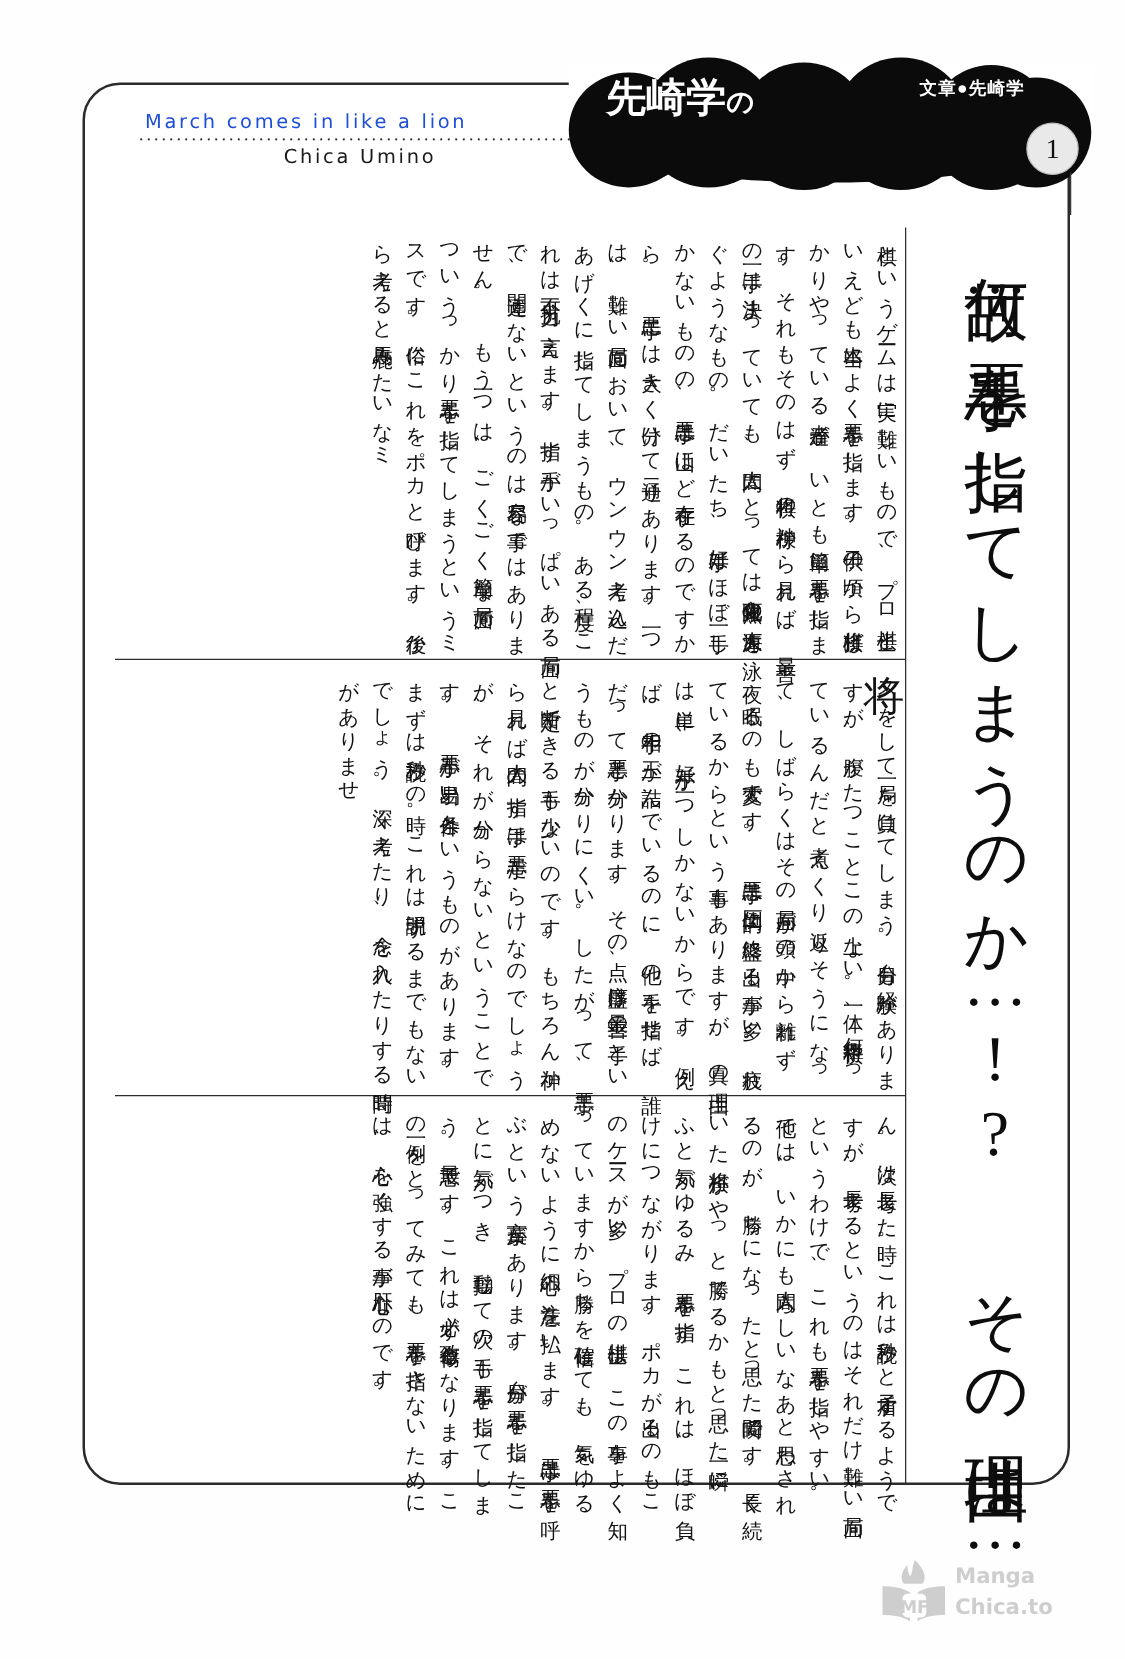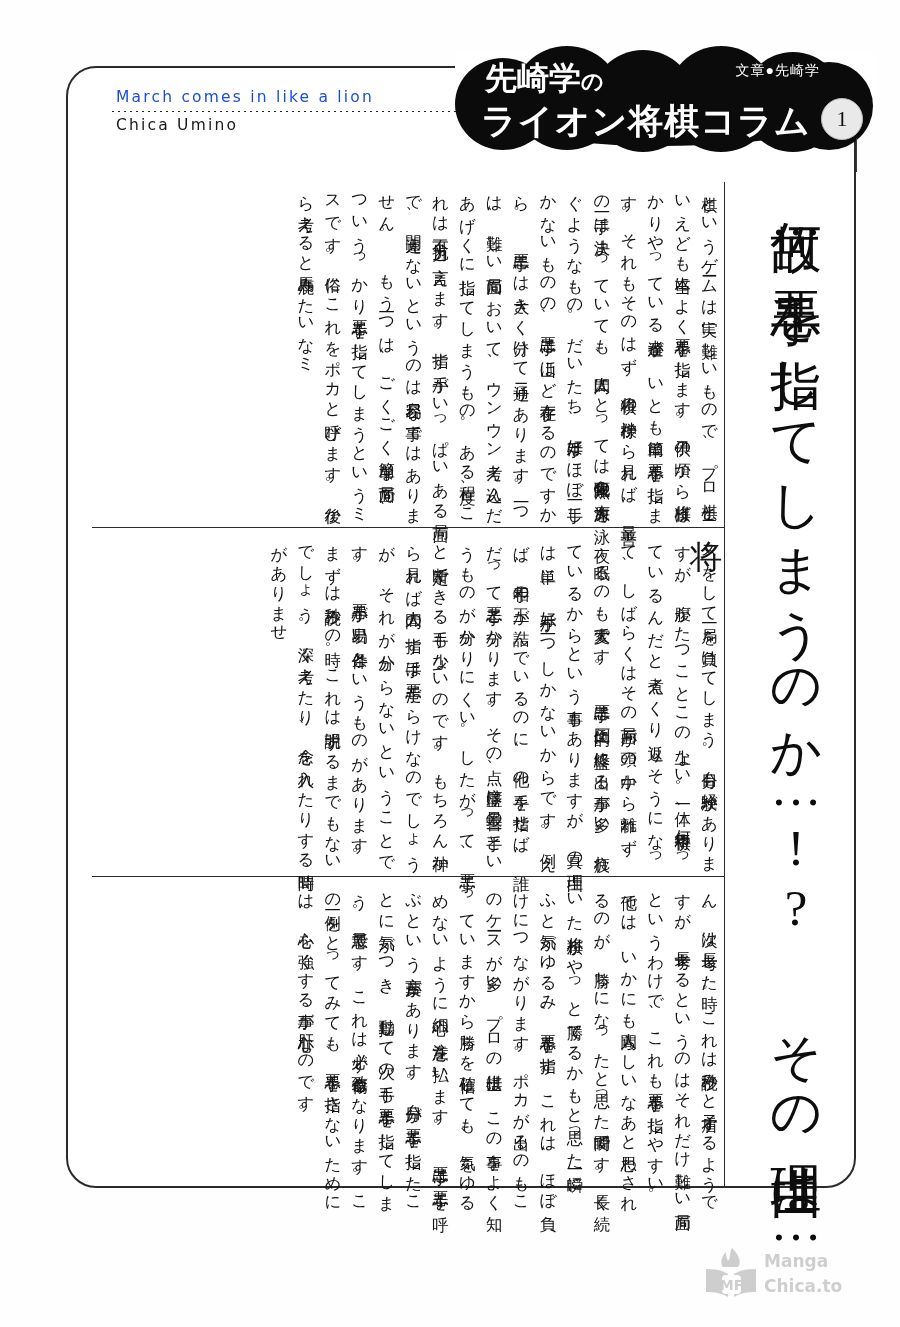--- a/index.html
+++ b/index.html
@@ -62,20 +62,21 @@
     background-size: 6px 3px;
     background-repeat: repeat-x;
   }
   .series-author {
     font-family: "DejaVu Sans", sans-serif;
     font-size: 15.5px;
     letter-spacing: 2.2px;
     color: #1a1a1a;
     white-space: nowrap;
     padding-left: 6px;
+    text-align: center;
   }
 
   
   .masthead {
     position: absolute;
     left: 455px;
     top: 46px;
     width: 420px;
     height: 110px;
   }
@@ -118,20 +119,21 @@
     white-space: nowrap;
   }
   .mh-byline {
     position: absolute;
     right: 55px;
     top: 16px;
     color: #ffffff;
     font-size: 14px;
     letter-spacing: 1px;
     white-space: nowrap;
+    font-weight: bold;
   }
   .mh-number {
     position: absolute;
     right: 12px;
     top: 52px;
     width: 40px;
     height: 40px;
     border-radius: 50%;
     background: #e9e9e9;
     color: #111;
@@ -273,21 +275,20 @@
       <span style="left:136px; top:4px;   width:104px; height:102px;"></span>
       <span style="left:212px; top:0px;   width:108px; height:106px;"></span>
       <span style="left:288px; top:6px;   width:100px; height:100px;"></span>
       <span style="left:330px; top:16px;  width:88px;  height:88px;"></span>
       <span style="left:22px;  top:30px;  width:370px; height:70px;"></span>
       <span style="left:10px;  top:22px;  width:90px;  height:78px;"></span>
     </div>
     <div class="mh-tail"></div>
     <div class="masthead-inner">
       <div class="mh-line1"><span>先崎学</span><span class="small">の</span></div>
-      <div class="mh-line2">ライオン将棋コラム</div>
       <div class="mh-byline">文章●先崎学</div>
       <div class="mh-number">1</div>
     </div>
   </div>
 
   <div class="headline">何故…悪手を指してしまうのか…!? その理由は…</div>
 
   <div class="vrule"></div>
   <div class="hrule hrule-1"></div>
   <div class="hrule hrule-2"></div>

